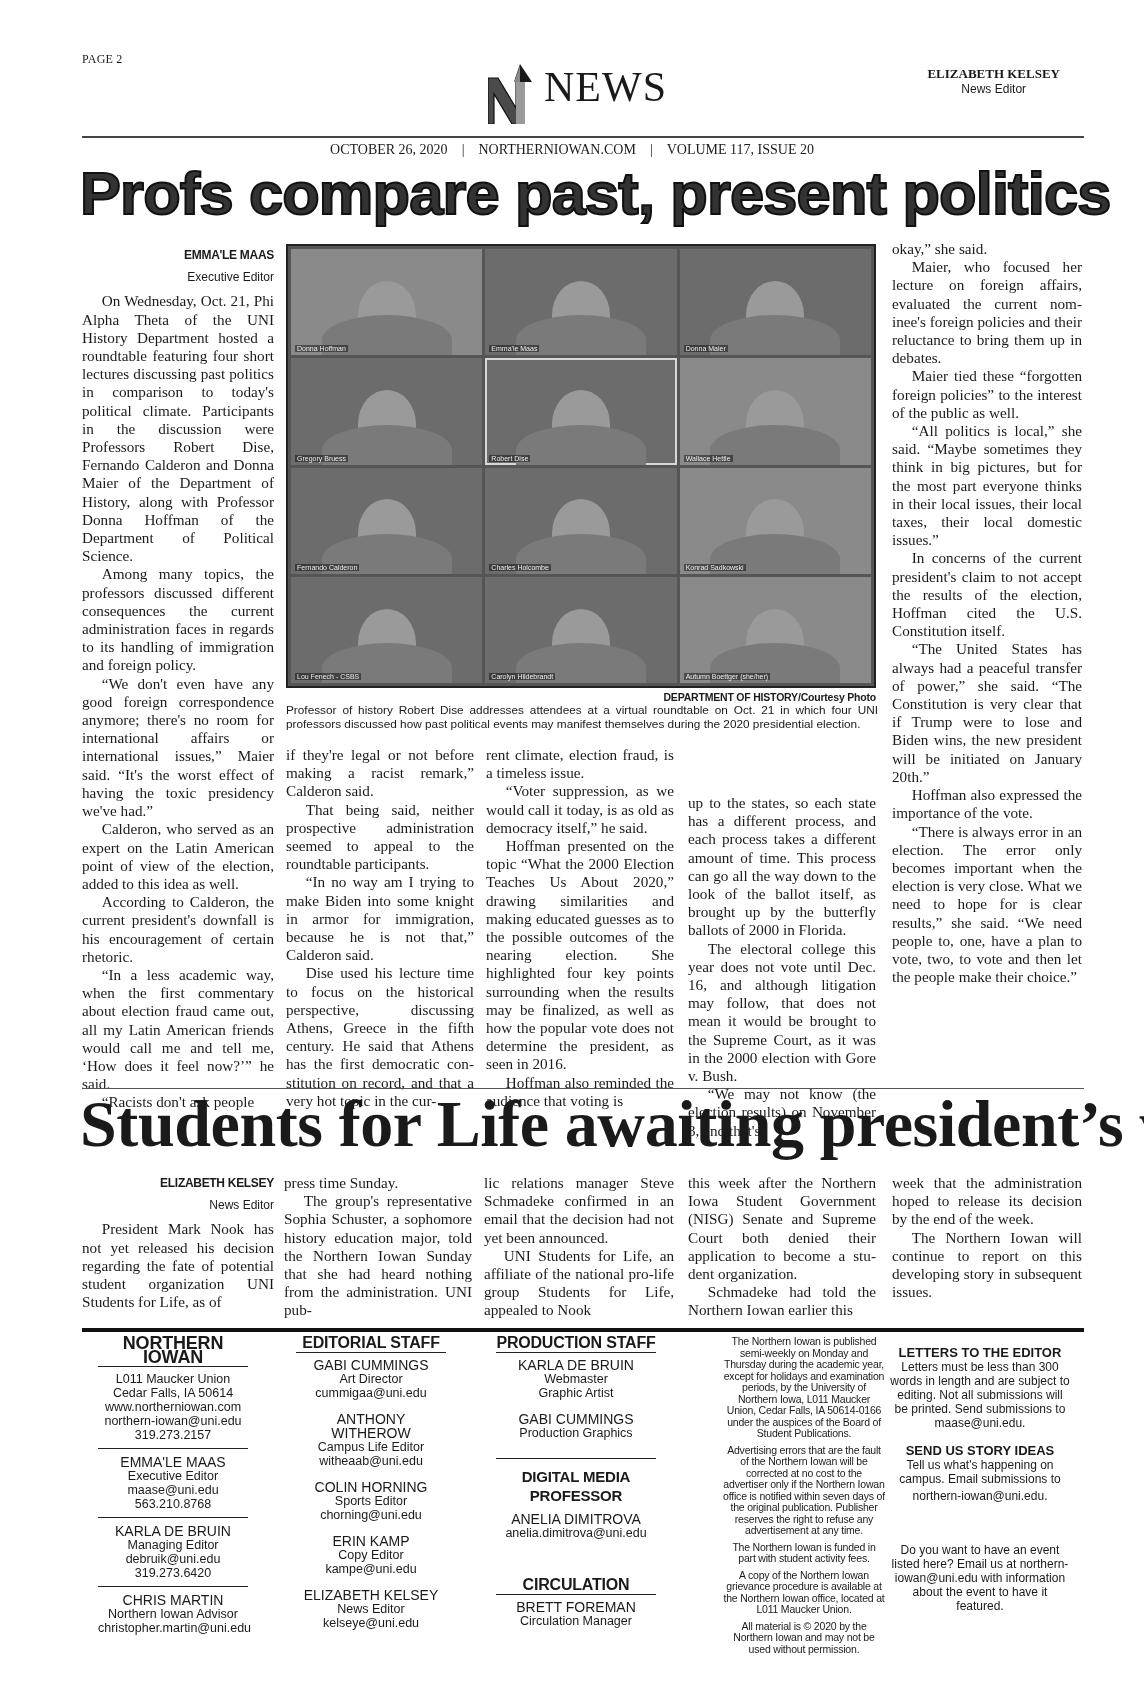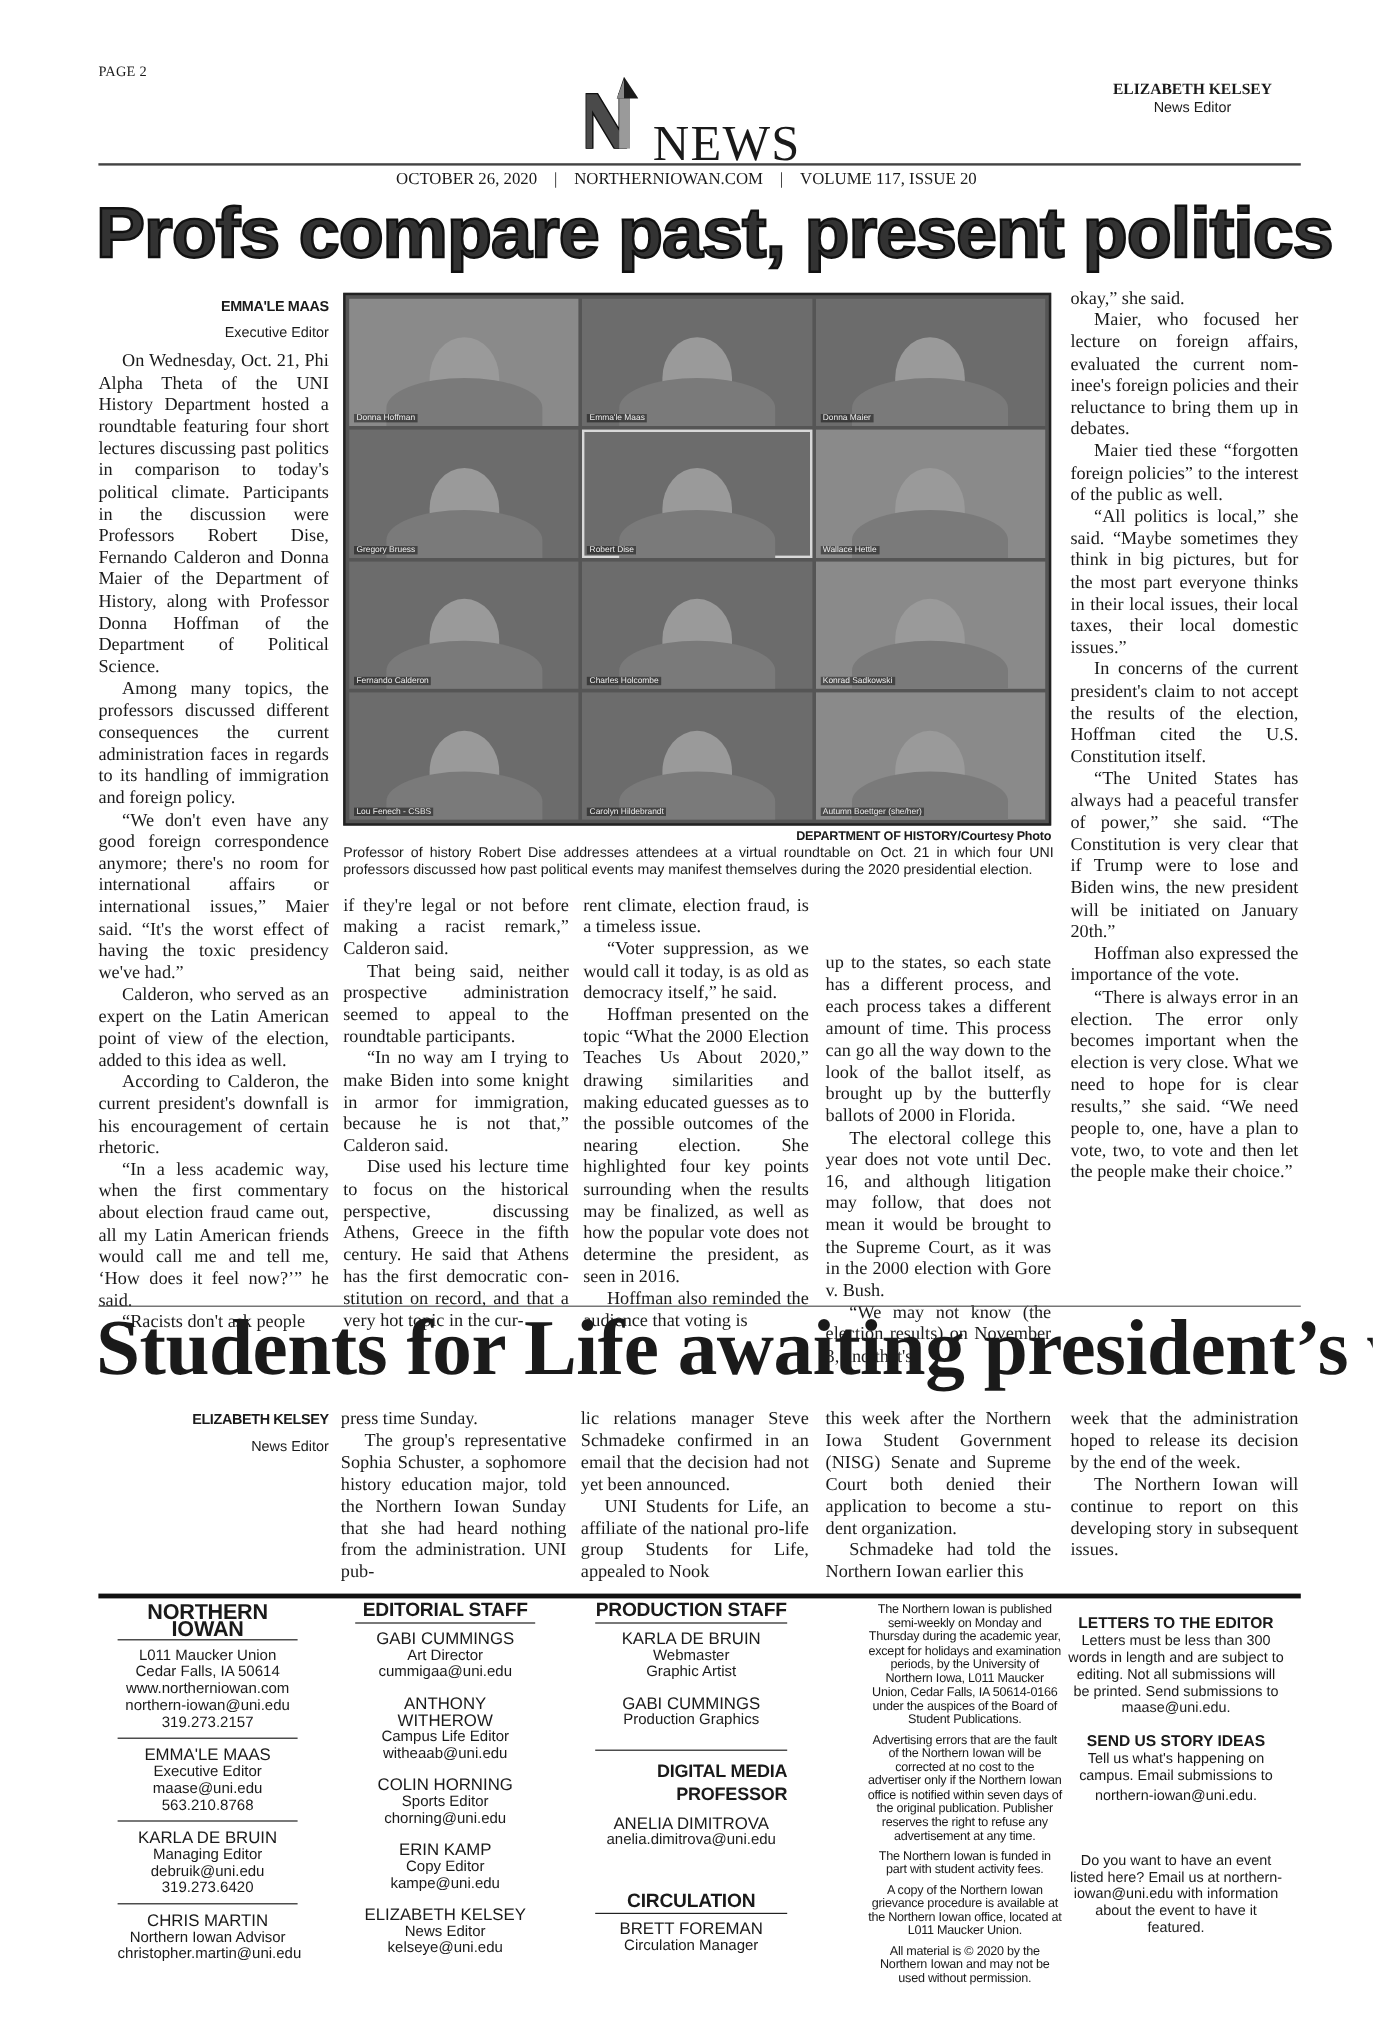--- a/index.html
+++ b/index.html
@@ -6,21 +6,21 @@
   html, body { width: 1144px; height: 1700px; background: #fff; overflow: hidden; }
   body { position: relative; color: #1a1a1a; font-family: "Liberation Serif", serif; }
 
   .page-label { position: absolute; left: 82px; top: 52px; font-size: 12px; font-family: "Liberation Serif", serif; letter-spacing: .2px; }
   .editor-box { position: absolute; right: 84px; top: 66px; text-align: center; }
   .editor-box .n { font-weight: bold; font-size: 13px; font-family: "Liberation Serif", serif; }
   .editor-box .t { font-size: 12px; font-family: "Liberation Sans", sans-serif; }
 
   .logo { position: absolute; left: 488px; top: 52px; width: 200px; height: 78px; }
   .logo .nletter { position: absolute; left: 0; top: 12px; width: 44px; height: 60px; }
-  .logo .word { position: absolute; left: 56px; top: 47px; font-size: 42px; font-family: "Liberation Serif", serif; letter-spacing: 1px; line-height: 42px; }
+  .logo .word { position: absolute; left: 56px; top: 14px; font-size: 42px; font-family: "Liberation Serif", serif; letter-spacing: 1px; line-height: 42px; }
 
   .rule-top { position: absolute; left: 82px; right: 60px; top: 136px; border-top: 2px solid #444; }
   .dateline { position: absolute; left: 0; right: 0; top: 142px; text-align: center; font-size: 14px; font-family: "Liberation Serif", serif; }
   .dateline span.sep { margin: 0 14px; }
 
   .headline1 { position: absolute; left: 80px; top: 158px; width: 990px; font-family: "Liberation Sans", sans-serif; font-weight: bold; font-size: 59px; letter-spacing: -0.8px; color: #333; -webkit-text-stroke: 2px #111; line-height: 72px; white-space: nowrap; transform: scaleX(1.04); transform-origin: left; }
 
   .col { position: absolute; font-size: 15.2px; line-height: 18.2px; text-align: justify; hyphens: manual; }
   .col p { text-indent: 1.3em; }
   .byline { text-align: right; margin-bottom: 6px; }
@@ -190,20 +190,21 @@
 </div>
 
 <div class="rule-mid"></div>
 <h2 class="headline2">Students for Life awaiting president’s verdict</h2>
 
 <div class="col" style="left:82px; top:1174px; width:192px;">
   <div class="byline">
     <div class="bn">ELIZABETH KELSEY</div>
     <div class="bt">News Editor</div>
   </div>
+  <p>President Mark Nook has not yet released his decision regarding the fate of poten­tial student organization UNI Students for Life, as of</p>
 </div>
 <div class="col" style="left:284px; top:1174px; width:188px;">
   <p style="text-indent:0">press time Sunday.</p>
   <p>The group's representa­tive Sophia Schuster, a soph­omore history education major, told the Northern Iowan Sunday that she had heard nothing from the administration. UNI pub-</p>
 </div>
 <div class="col" style="left:484px; top:1174px; width:190px;">
   <p style="text-indent:0">lic relations manager Steve Schmadeke confirmed in an email that the decision had not yet been announced.</p>
   <p>UNI Students for Life, an affiliate of the nation­al pro-life group Students for Life, appealed to Nook</p>
 </div>
 <div class="col" style="left:688px; top:1174px; width:188px;">
@@ -276,21 +277,21 @@
 
 <div class="mast" style="left:496px; width:160px;">
   <div class="h">PRODUCTION STAFF</div>
   <div class="sect" style="padding-bottom:18px;">
     <div class="nm">KARLA DE BRUIN</div>
     <div>Webmaster</div>
     <div>Graphic Artist</div>
     <div class="nm gap">GABI CUMMINGS</div>
     <div>Production Graphics</div>
   </div>
-  <div class="h" style="border:none; font-size:15px; line-height:19px; margin-top:8px;text-align:right;">DIGITAL MEDIA PROFESSOR</div>
+  <div class="h" style="border:none; font-size:15px; line-height:19px; margin-top:8px;">DIGITAL MEDIA PROFESSOR</div>
   <div class="nm">ANELIA DIMITROVA</div>
   <div>anelia.dimitrova@uni.edu</div>
   <div class="h" style="margin-top:38px;">CIRCULATION</div>
   <div class="nm">BRETT FOREMAN</div>
   <div>Circulation Manager</div>
 </div>
 
 <div class="mast small" style="left:698px; width:162px;margin-left:25px;">
   <p>The Northern Iowan is published semi-weekly on Monday and Thursday during the academic year, except for holidays and examination periods, by the University of Northern Iowa, L011 Maucker Union, Cedar Falls, IA 50614-0166 under the auspices of the Board of Student Publications.</p>
   <p>Advertising errors that are the fault of the Northern Iowan will be corrected at no cost to the advertiser only if the Northern Iowan office is notified within seven days of the original publication. Publisher reserves the right to refuse any advertisement at any time.</p>

